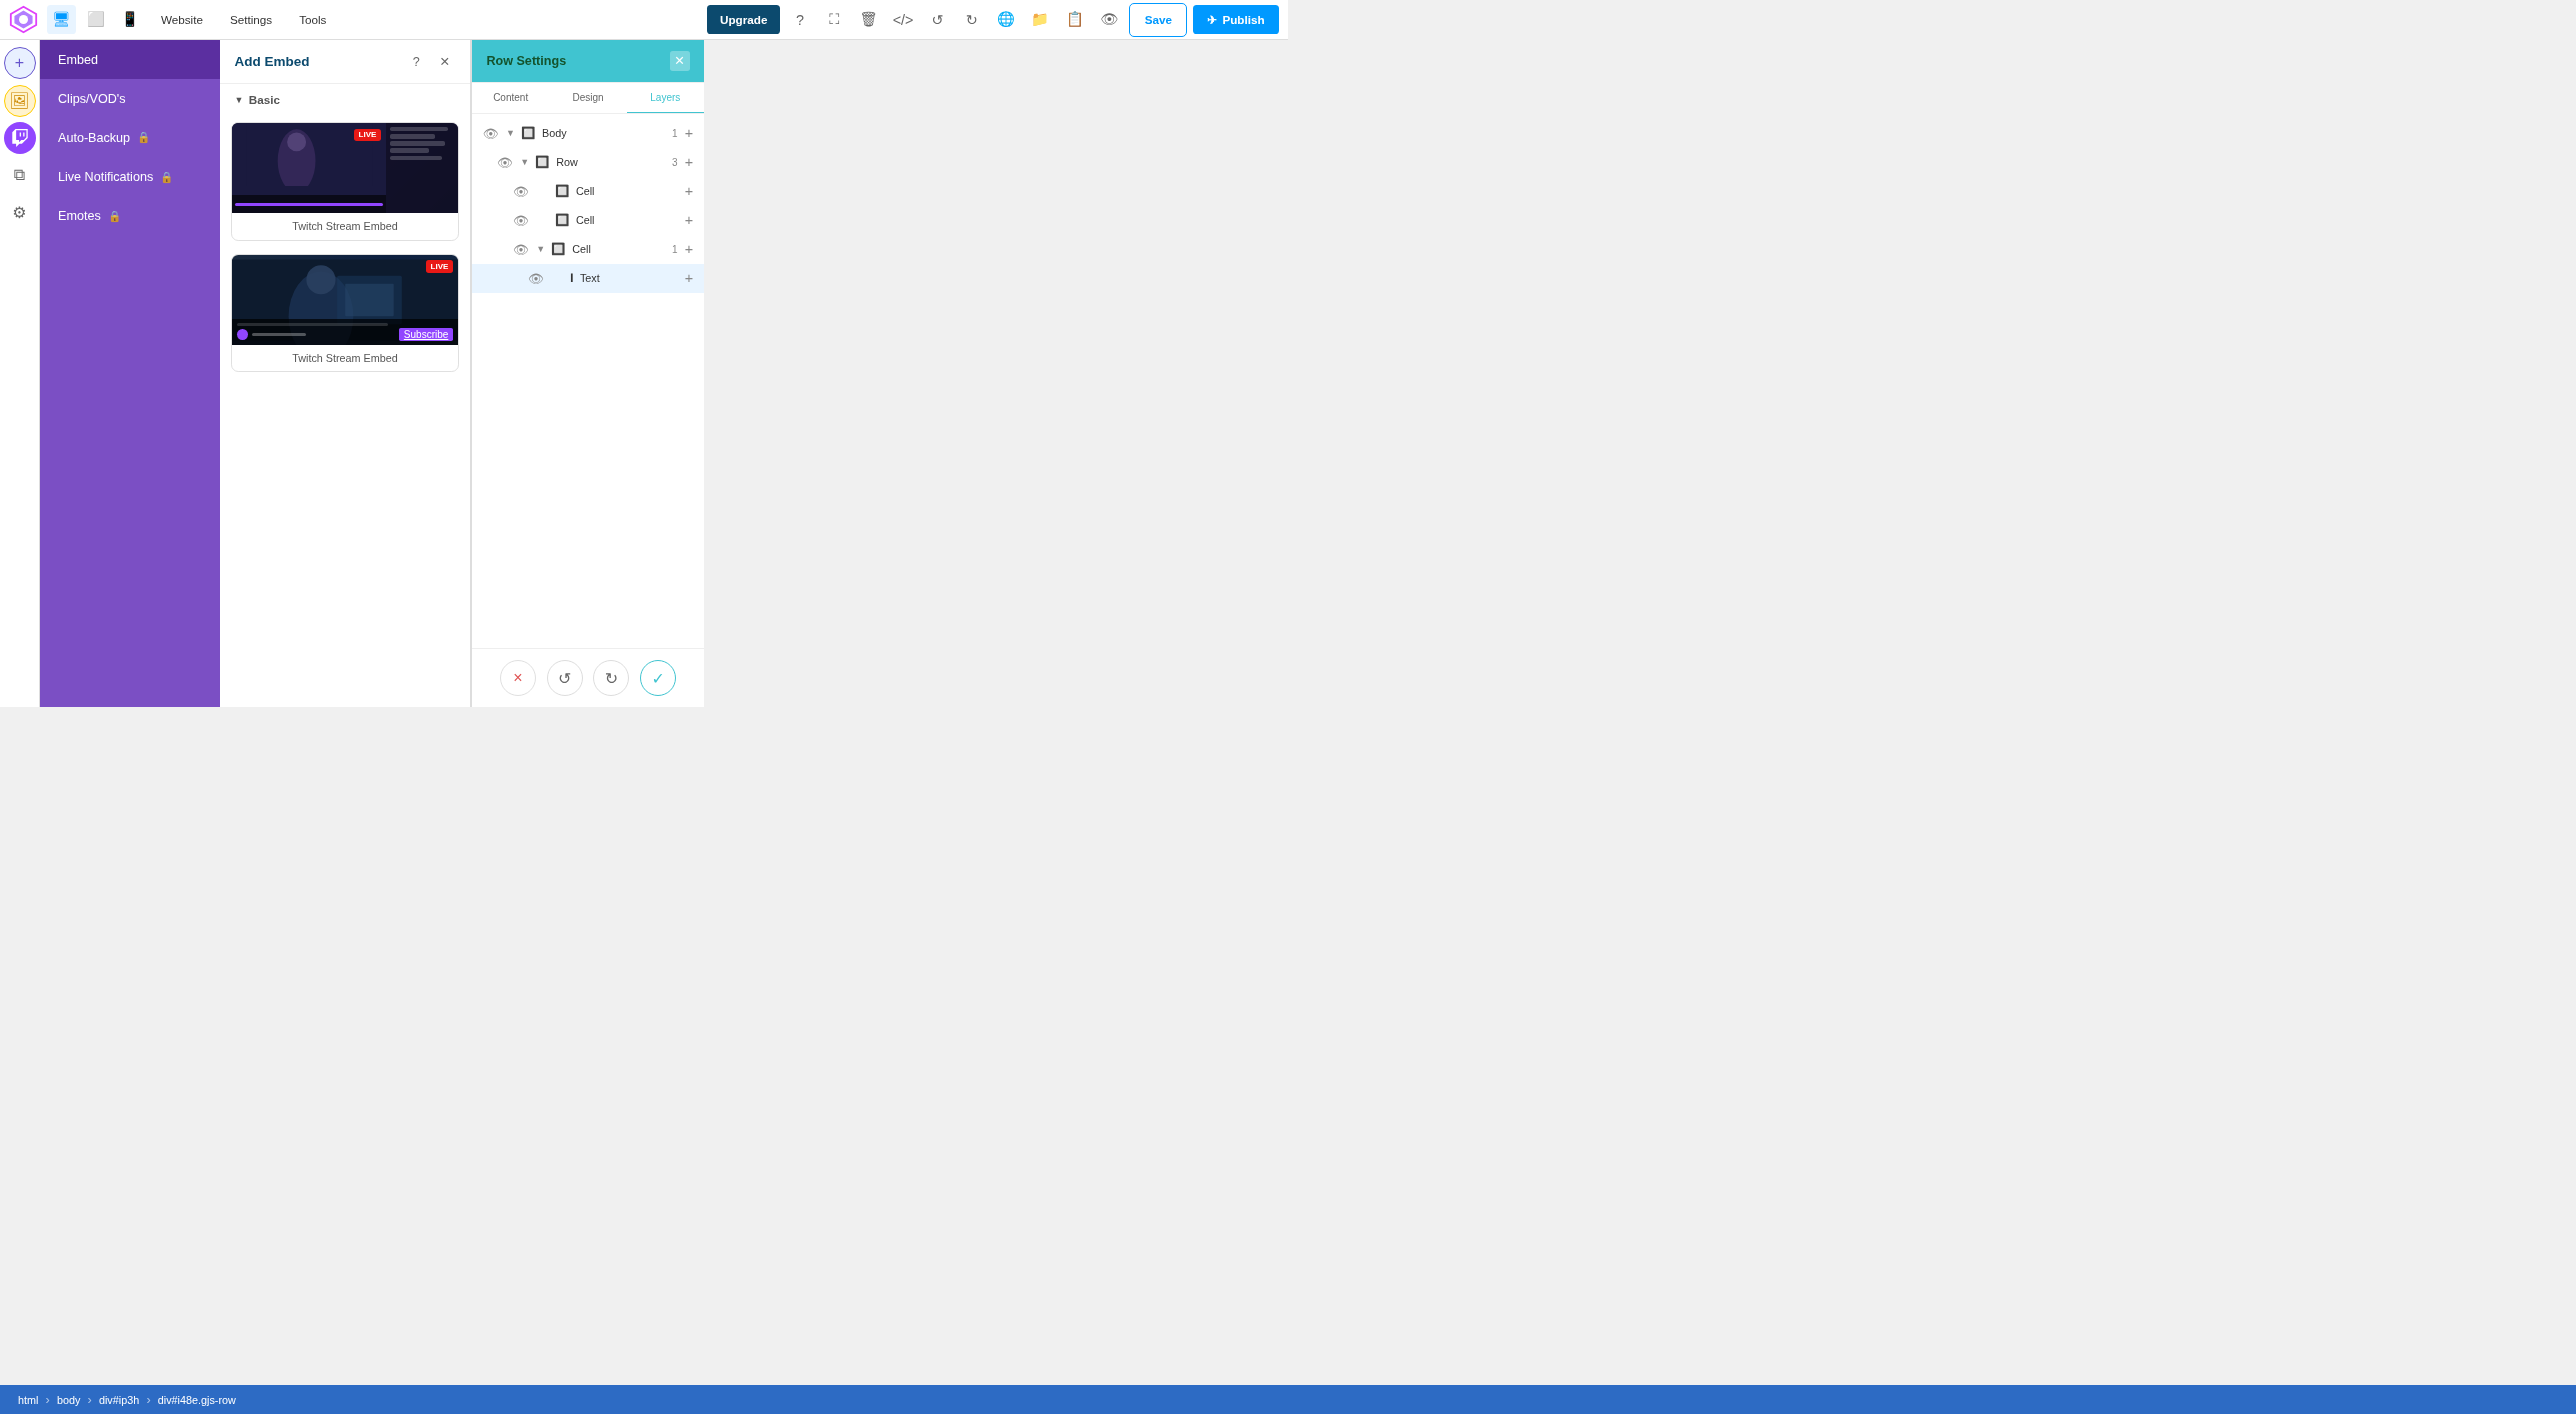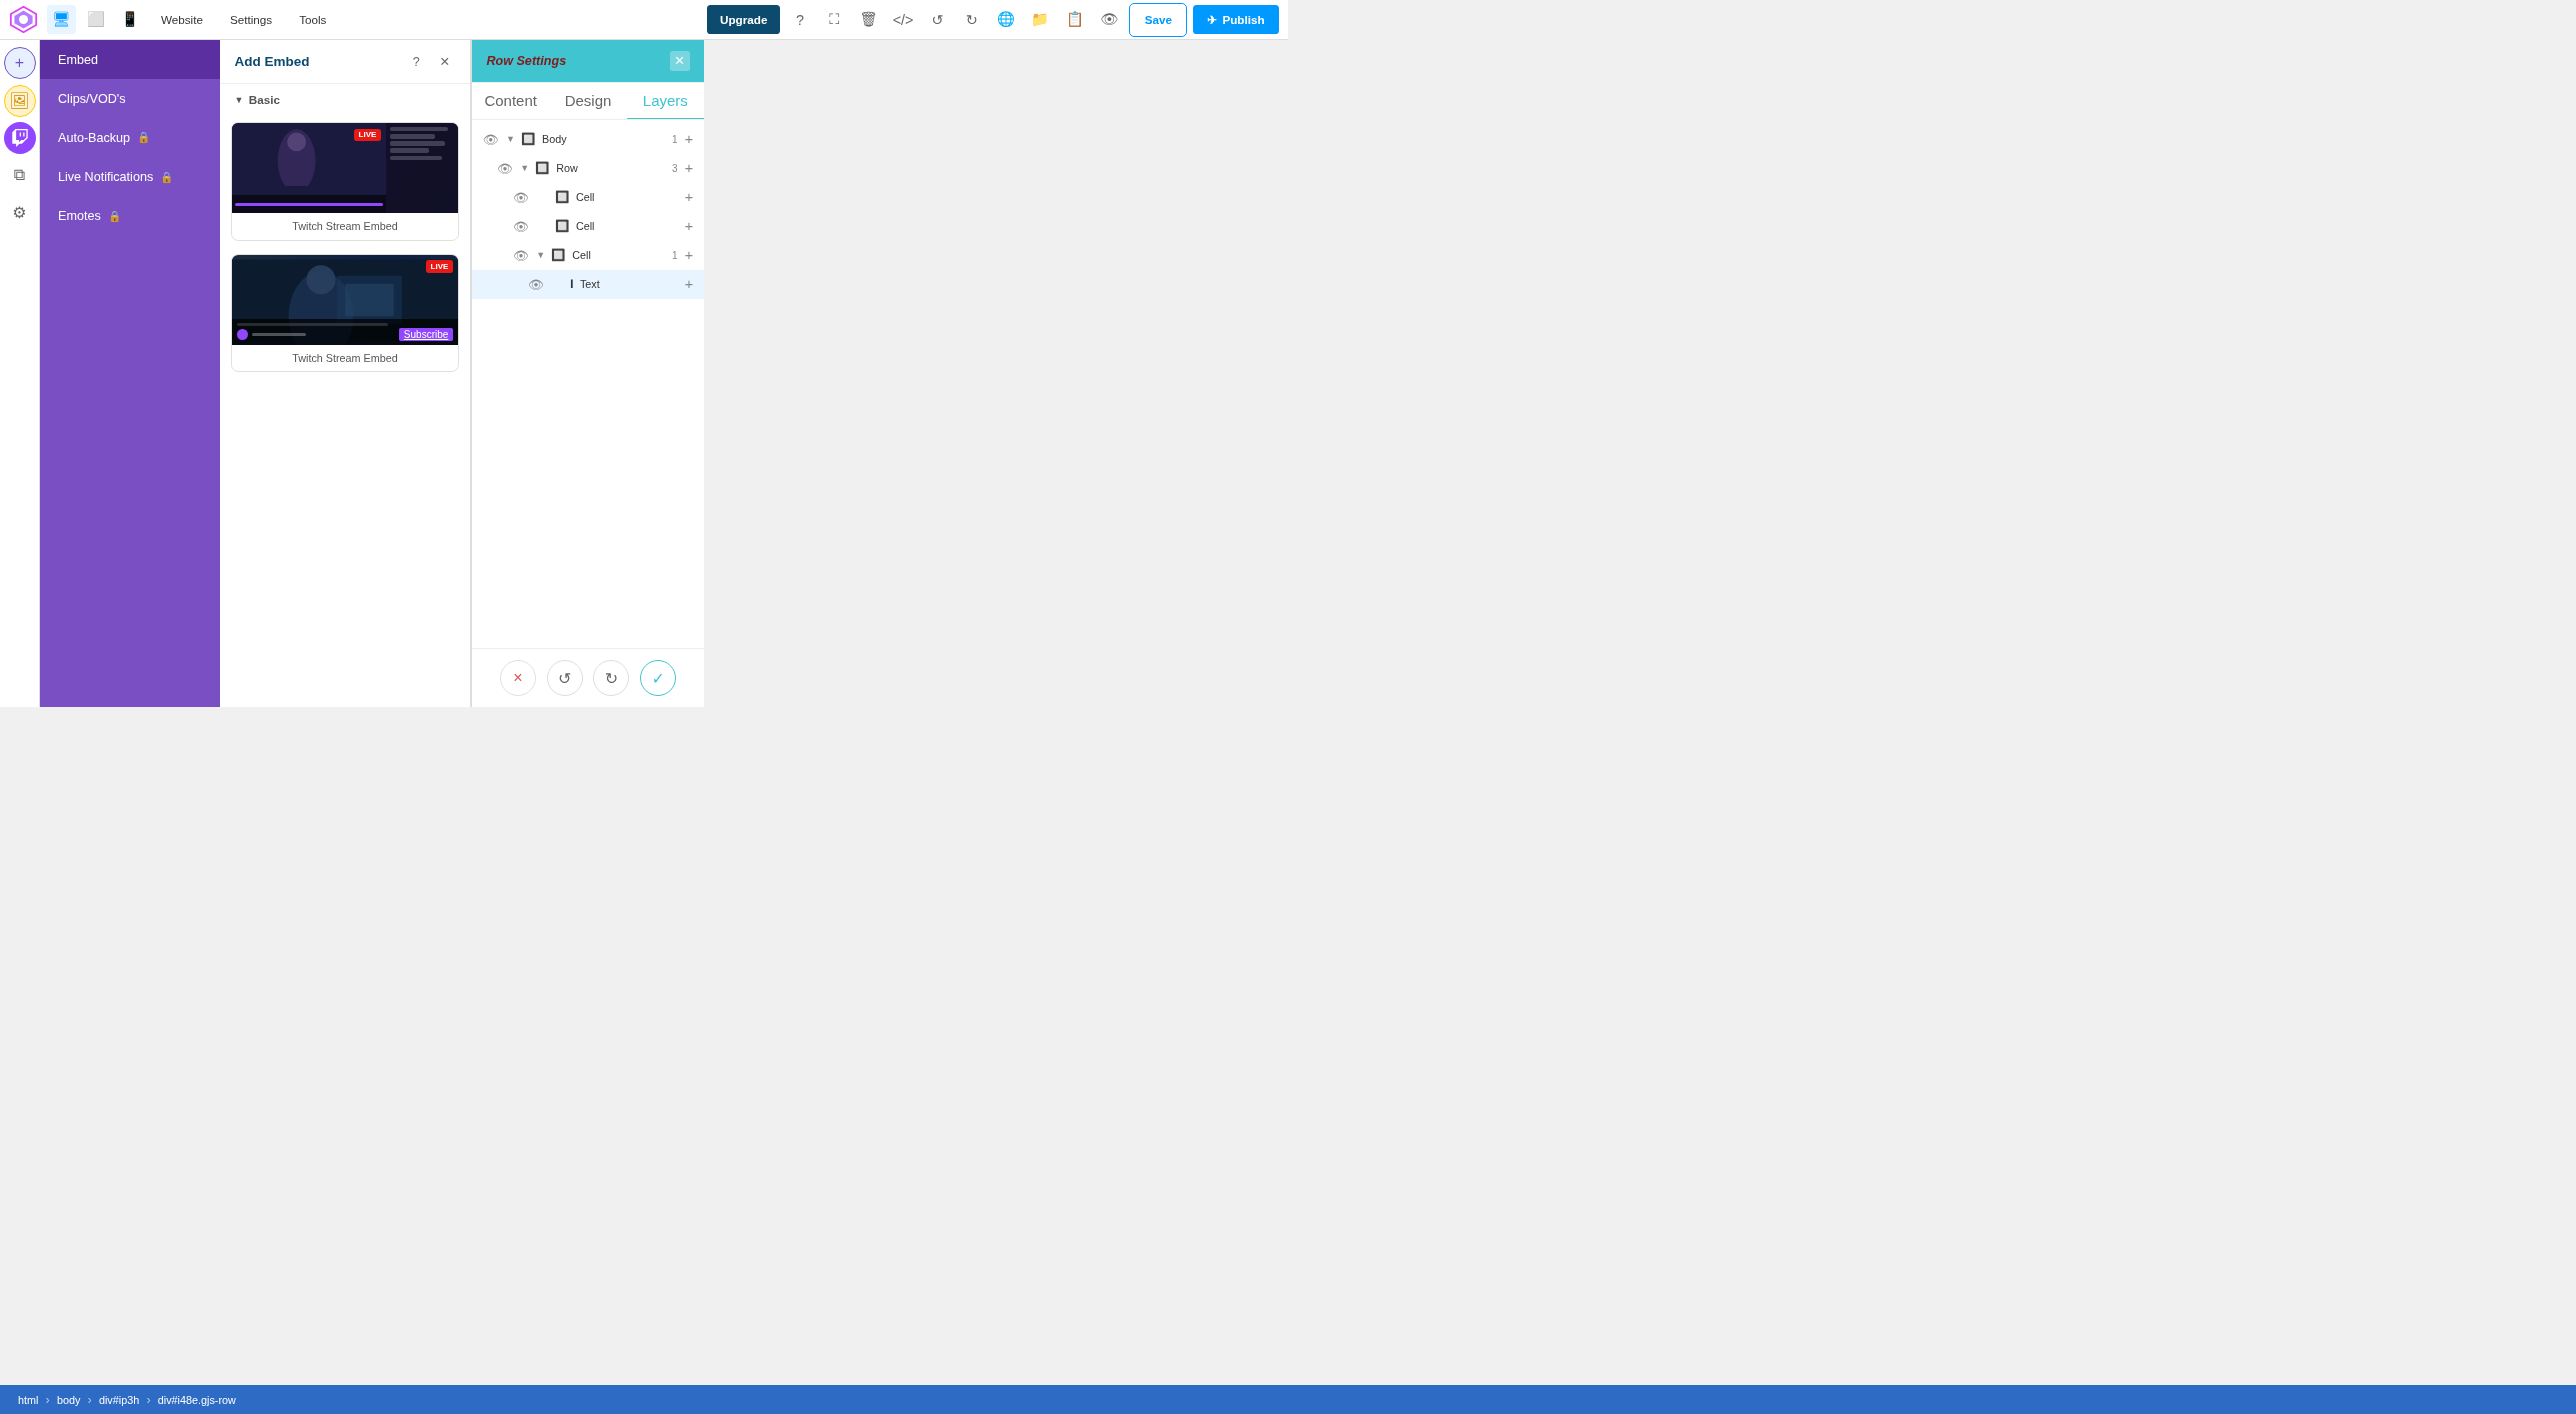--- a/index.html
+++ b/index.html
@@ -143,31 +143,31 @@
 
     
     .right-panel {
       width: 233px; background: #fff; border-left: 0.9px solid #ddd;
       display: flex; flex-direction: column;
     }
     .right-panel-header {
       display: flex; align-items: center; justify-content: space-between;
       padding: 10.8px 14.4px; border-bottom: 0.9px solid #eee; background: #40c4d0;
     }
-    .right-panel-title { font-size: 12.6px; font-weight: 600; color: #7f1d1d; font-style: italic; }
+    .right-panel-title { font-size: 12.6px; font-weight: 600; color: #14532d; }
     .right-panel-close {
       width: 20px; height: 20px; border: none; background: rgba(255,255,255,0.3);
       cursor: pointer; border-radius: 2.7px; color: #fff; font-size: 12.6px;
       display: flex; align-items: center; justify-content: center;
     }
     .right-panel-tabs {
       display: flex; border-bottom: 0.9px solid #eee;
     }
     .right-panel-tab {
-      flex: 1; padding: 9px; text-align: center; font-size: 15px; font-weight: 500;
+      flex: 1; padding: 9px; text-align: center; font-size: 10px; font-weight: 500;
       cursor: pointer; color: #666; border-bottom: 1.8px solid transparent;
     }
     .right-panel-tab.active { color: #40c4d0; border-bottom-color: #40c4d0; }
 
     
     .layers-tree { flex: 1; overflow-y: auto; padding: 5.4px 0; }
     .layer-row {
       display: flex; align-items: center; padding: 5.4px 10.8px;
       font-size: 10.8px; color: #333; cursor: pointer; gap: 3.6px;
       min-height: 29px;

